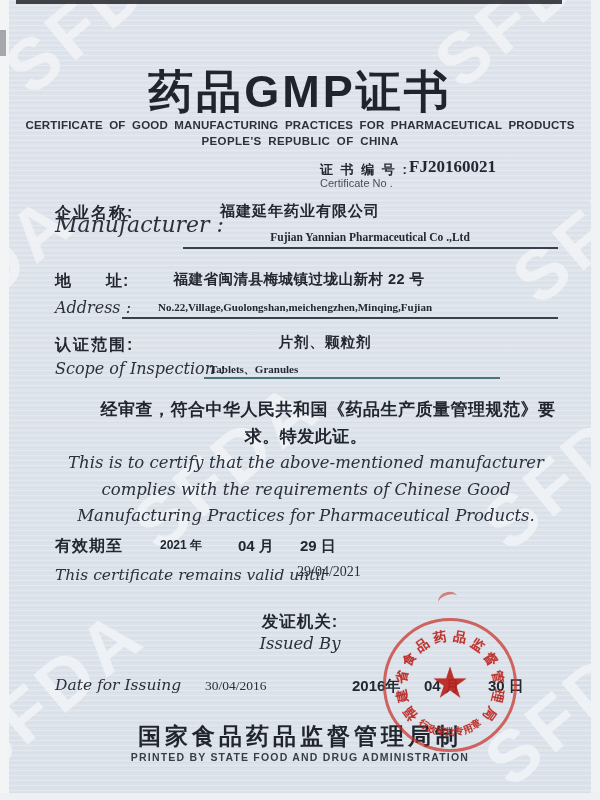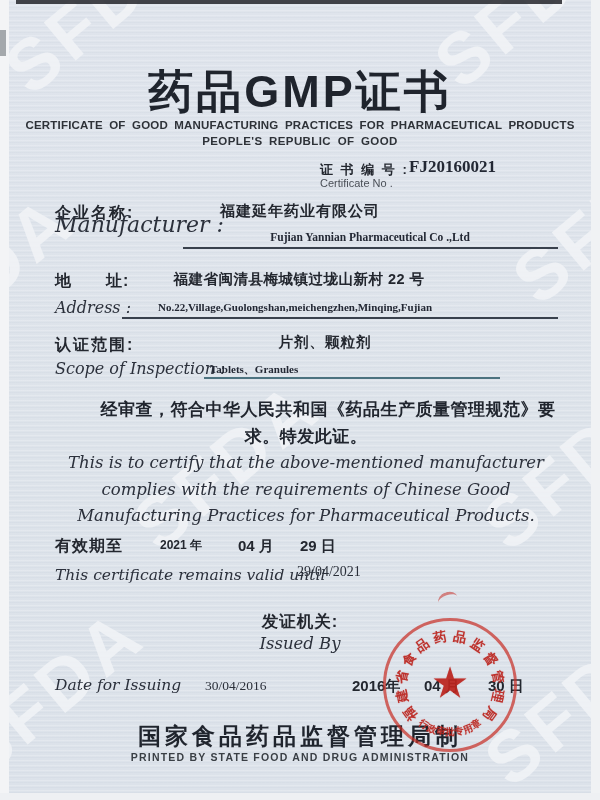--- a/index.html
+++ b/index.html
@@ -57,21 +57,21 @@
   <div class="wm" style="left:470px;top:660px;">SFDA</div>
 
   <div class="edge" style="left:0;top:0;width:9px;height:800px;background:#f3f4f6;"></div>
   <div class="edge" style="left:591px;top:0;width:9px;height:800px;background:#f0f2f4;"></div>
   <div class="edge" style="left:16px;top:0;width:546px;height:4px;background:#23242a;opacity:.85;"></div>
   <div class="edge" style="left:0;top:30px;width:6px;height:26px;background:#70757c;opacity:.6;"></div>
   <div class="edge" style="left:0;top:793px;width:600px;height:7px;background:#eef0f3;"></div>
 
   <div class="txt center cn-b" style="top:62px;font-size:45px;letter-spacing:3px;color:#1f242d;">药品GMP证书</div>
   <div class="txt center en-caps" style="top:119px;font-size:11.5px;letter-spacing:.2px;word-spacing:3px;">CERTIFICATE OF GOOD MANUFACTURING PRACTICES FOR PHARMACEUTICAL PRODUCTS</div>
-  <div class="txt center en-caps" style="top:135px;font-size:11.5px;letter-spacing:.4px;word-spacing:3px;">PEOPLE'S REPUBLIC OF GOOD</div>
+  <div class="txt center en-caps" style="top:135px;font-size:11.5px;letter-spacing:.4px;word-spacing:3px;">PEOPLE'S REPUBLIC OF CHINA</div>
 
   <div class="txt cn-b" style="left:320px;top:161px;font-size:13px;letter-spacing:2px;">证 书 编 号 :</div>
   <div class="txt serif-b" style="left:409px;top:157px;font-size:17px;">FJ20160021</div>
   <div class="txt" style="left:320px;top:177px;font-size:11px;color:#4a4f57;">Certificate No .</div>
 
   <div class="txt cn-b" style="left:55px;top:203px;font-size:16px;letter-spacing:2px;">企业名称:</div>
   <div class="txt cn-b" style="left:170px;top:202px;width:260px;text-align:center;font-size:15px;letter-spacing:1px;">福建延年药业有限公司</div>
   <div class="txt ital" style="left:55px;top:212px;font-size:22px;">Manufacturer :</div>
   <div class="uline" style="left:183px;top:247px;width:375px;"></div>
   <div class="txt serif-b" style="left:185px;top:231px;width:370px;text-align:center;font-size:11.5px;">Fujian Yannian Pharmaceutical Co .,Ltd</div>

